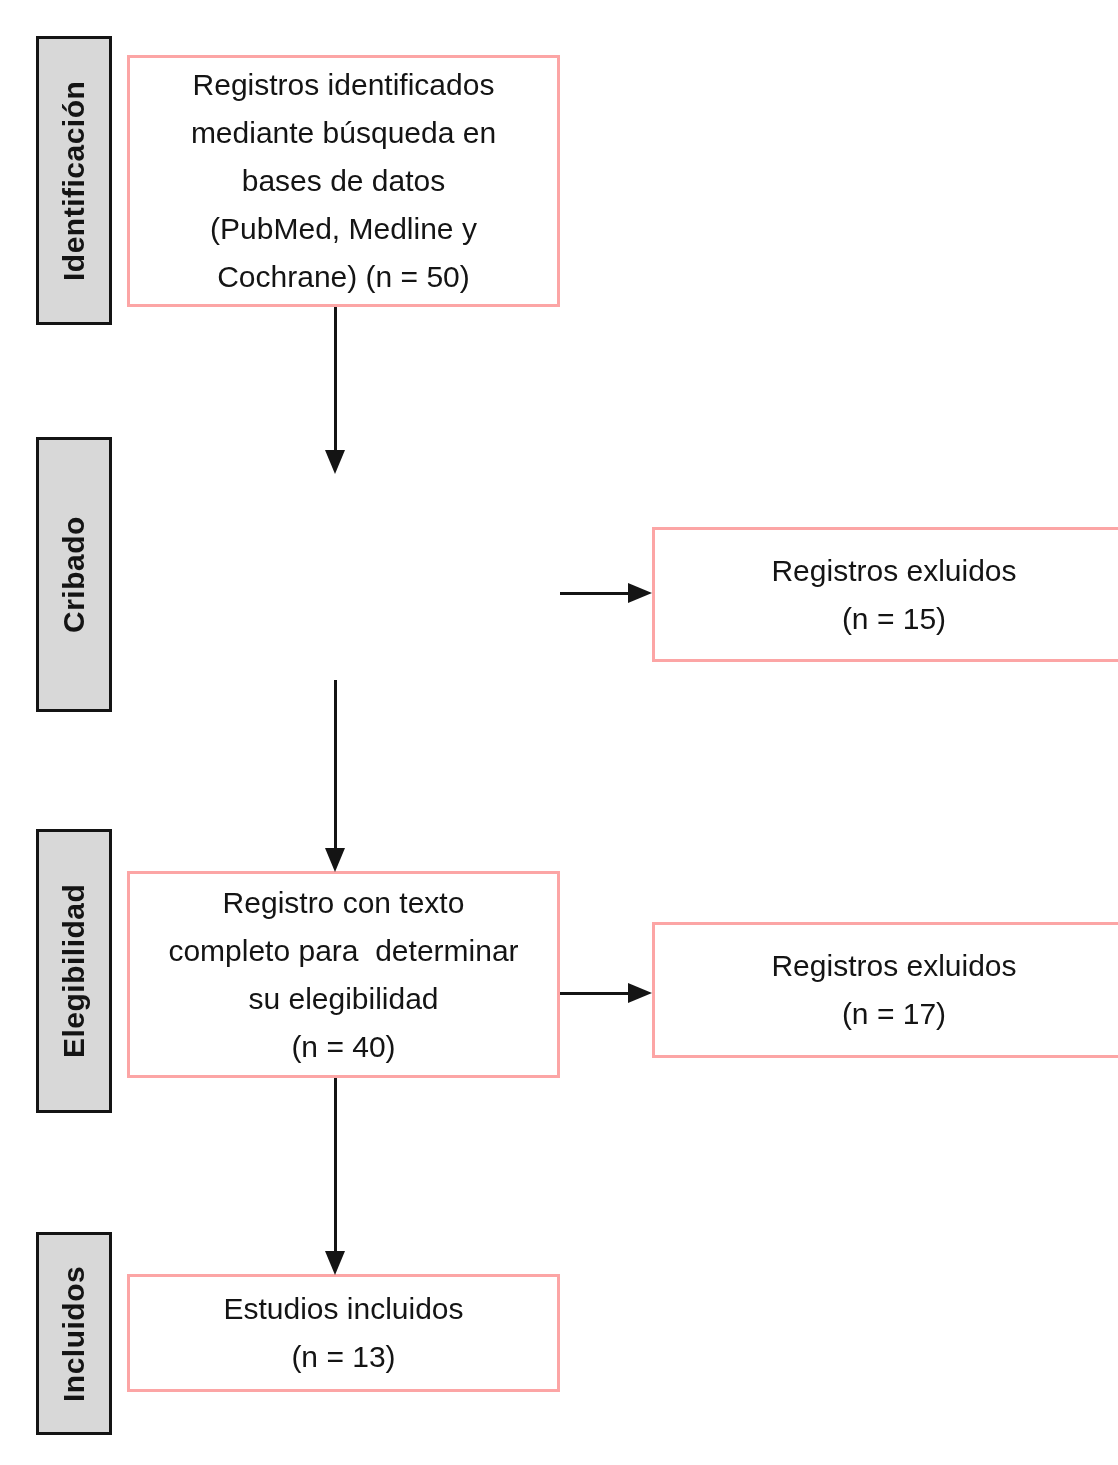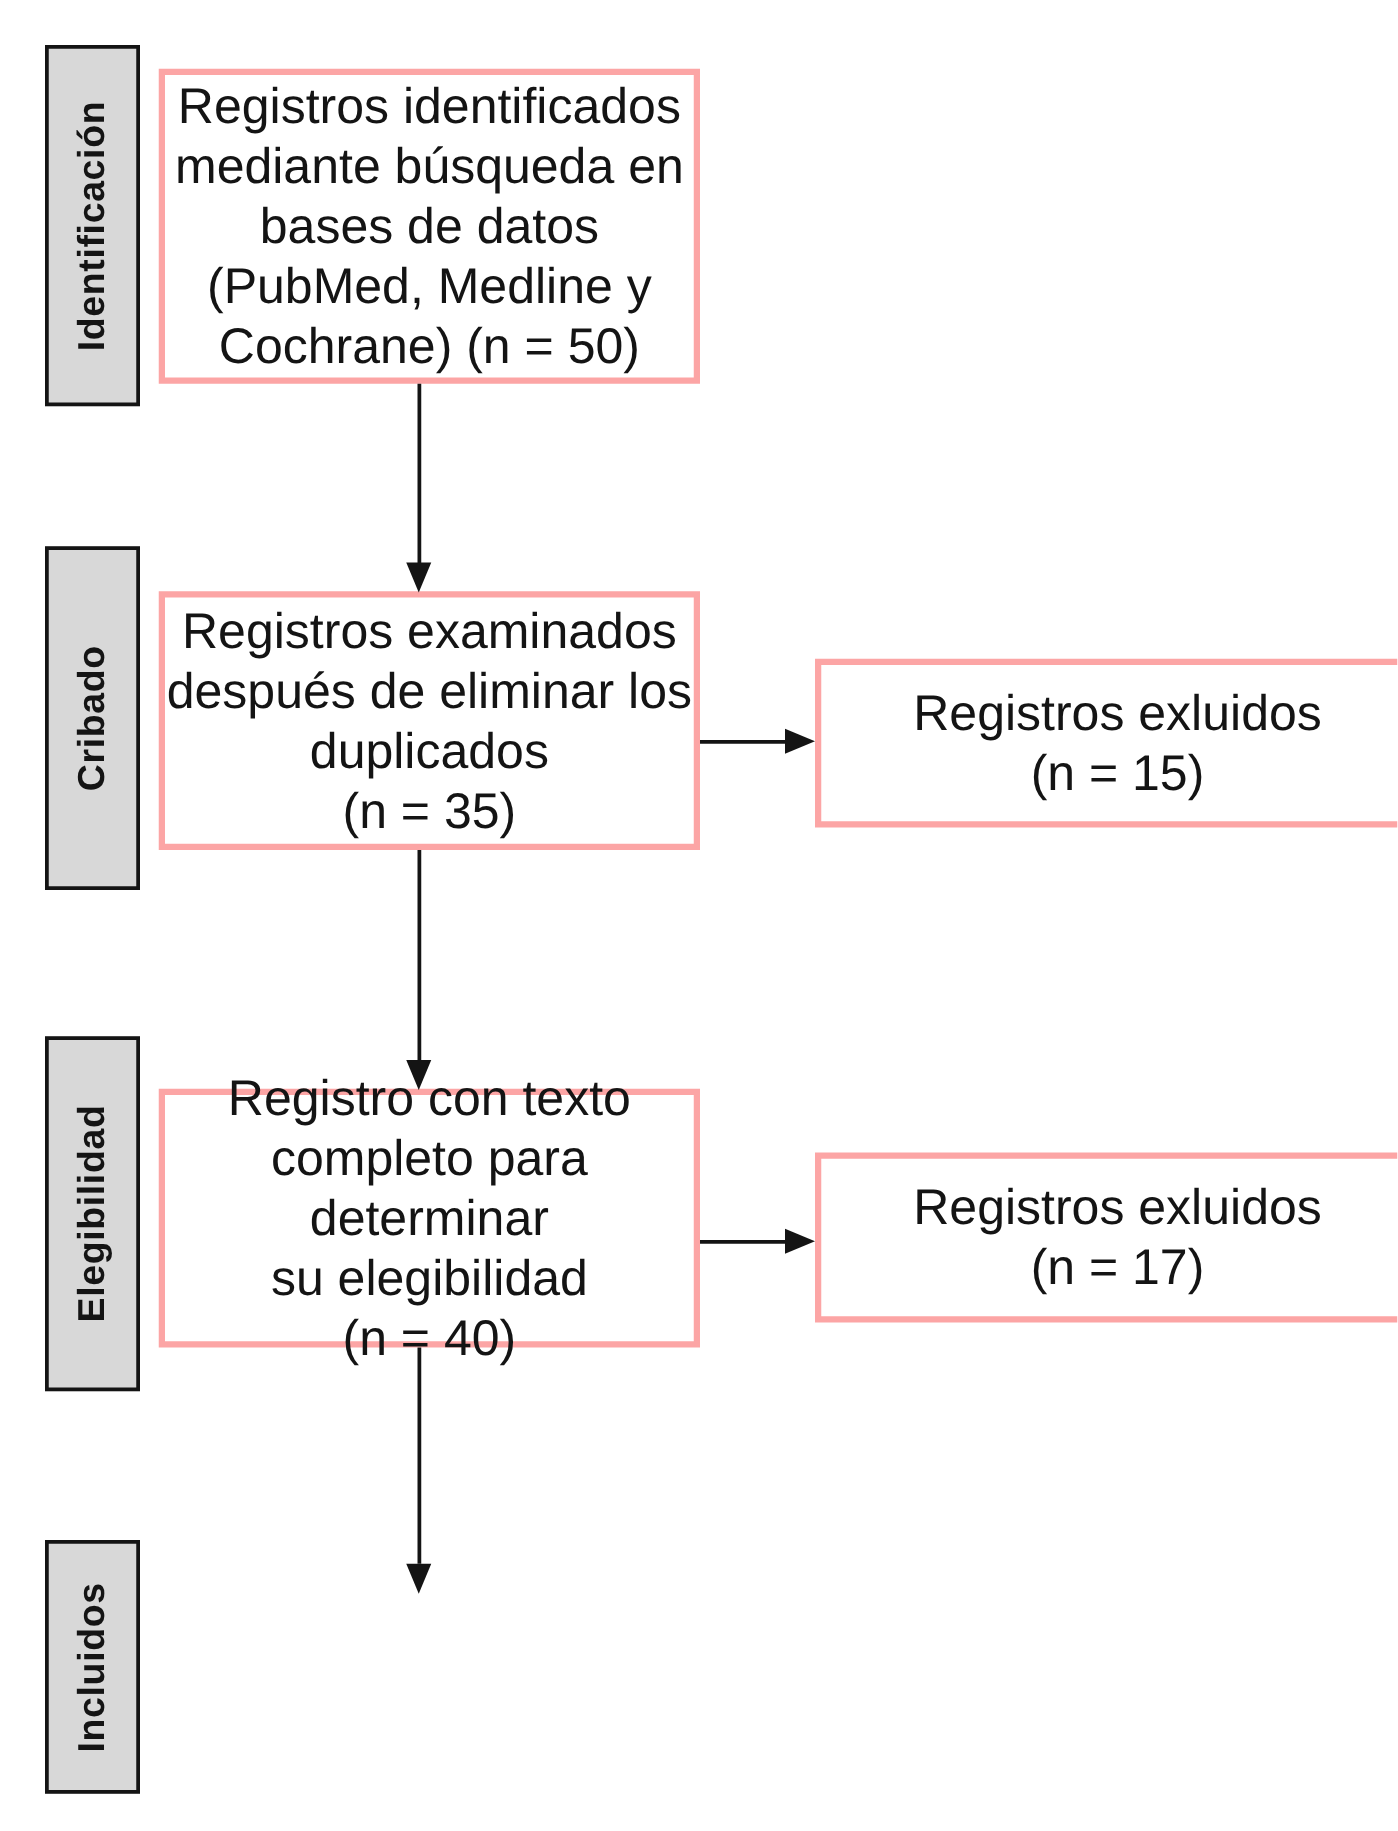--- a/index.html
+++ b/index.html
@@ -31,26 +31,26 @@
     font-size: 30px;
     font-weight: bold;
     letter-spacing: 0.5px;
     color: #141414;
   }
   
   .node {
     position: absolute;
     box-sizing: border-box;
     background: #ffffff;
-    border: 5px solid #fca5a5;
+    border: 3px solid #fca5a5;
     display: flex;
     align-items: center;
     justify-content: center;
     text-align: center;
-    font-size: 40px;
+    font-size: 30px;
     line-height: 48px;
     color: #141414;
     white-space: pre-wrap;
   }
   .main { left: 127px; width: 433px; }
   .side { left: 652px; width: 484px; }
   
   .vline {
     position: absolute;
     width: 3px;
@@ -85,28 +85,26 @@
   <div class="stage" style="top:36px;height:289px">Identificación</div>
   <div class="stage" style="top:437px;height:275px">Cribado</div>
   <div class="stage" style="top:829px;height:284px">Elegibilidad</div>
   <div class="stage" style="top:1232px;height:203px">Incluidos</div>
 
   <div class="node main" style="top:55px;height:252px">Registros identificados
 mediante búsqueda en
 bases de datos
 (PubMed, Medline y
 Cochrane) (n = 50)</div>
-  <div class="node main" style="top:473px;height:207px">Registros examinados
-después de eliminar los
-duplicados
-(n = 35)</div>
   <div class="node main" style="top:871px;height:207px">Registro con texto
 completo para  determinar
 su elegibilidad
 (n = 40)</div>
+  <div class="node main" style="top:1274px;height:118px">Estudios incluidos
+(n = 13)</div>
 
   <div class="node side" style="top:527px;height:135px">Registros exluidos
 (n = 15)</div>
   <div class="node side" style="top:922px;height:136px">Registros exluidos
 (n = 17)</div>
 
   <div class="vline" style="left:334px;top:307px;height:146px"></div>
   <div class="head-down" style="left:325px;top:450px"></div>
 
   <div class="vline" style="left:334px;top:680px;height:170px"></div>

